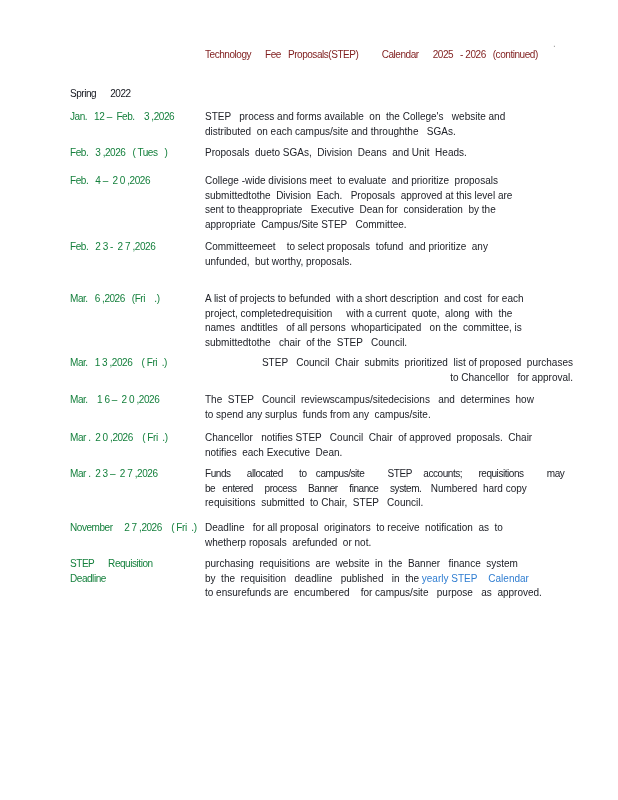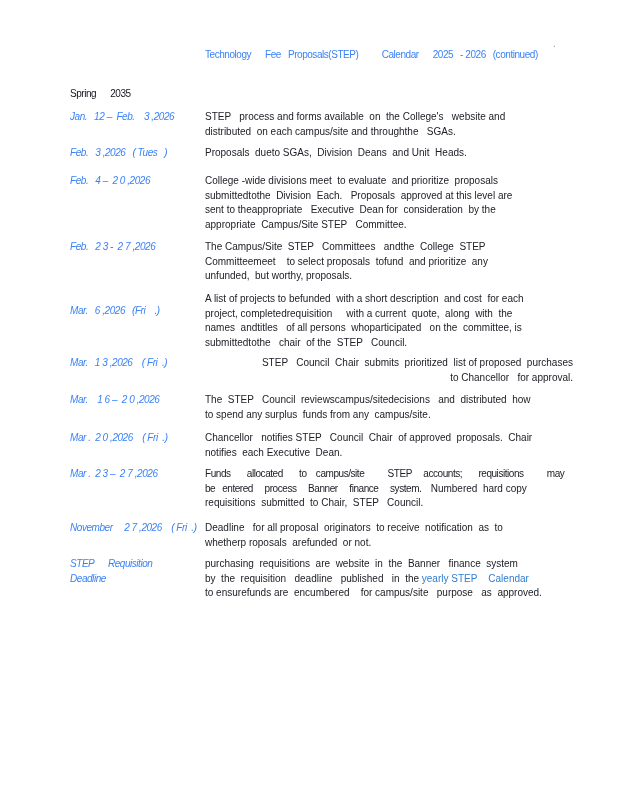--- a/index.html
+++ b/index.html
@@ -9,42 +9,42 @@
     width:618px; height:800px;
     background:#ffffff;
     font-family:"Liberation Sans", sans-serif;
     color:#202229;
     overflow:hidden;
     margin:0 auto;
   }
   .abs { position:absolute; }
   .line { display:block; white-space:pre; line-height:14.5px; font-size:10px; }
   .cond { letter-spacing:-0.45px; }              
-  .datecell { left:70px; color:#3b82f6;font-style:italic; }
+  .datecell { left:70px; color:#15803d; }
   .datecell .line { letter-spacing:-0.45px; }
   .bodycell { left:205px; width:368px; }
-  .header-line { top:48px; left:205px; width:340px; color:#3b82f6; }
+  .header-line { top:48px; left:205px; width:340px; color:#7f1d1d; }
   .stray { top:37px; left:553px; font-size:10px; color:#9a9a9a; }
   .season { top:87px; left:70px; color:#15171f; }
   .link { color:#2F7DD1; cursor:pointer; }
   .indent2 { padding-left:25px; }
 </style>
 </head>
 <body>
 
 <div class="page">
 
   <span class="abs stray line">.</span>
 
   <div class="abs header-line">
     <span class="line cond">Technology      Fee   Proposals(STEP)          Calendar      2025   - 2026   (continued)</span>
   </div>
 
   <div class="abs season">
-    <span class="line cond">Spring      2035</span>
+    <span class="line cond">Spring      2022</span>
   </div>
 
   <div class="abs datecell" style="top:110px">
     <span class="line">Jan.   12 –  Feb.    3 ,2026</span>
   </div>
   <div class="abs bodycell" style="top:110px">
     <span class="line">STEP   process and forms available  on  the College's   website and</span>
     <span class="line">distributed  on each campus/site and throughthe   SGAs.</span>
   </div>
 
@@ -62,26 +62,25 @@
     <span class="line">College -wide divisions meet  to evaluate  and prioritize  proposals</span>
     <span class="line">submittedtothe  Division  Each.   Proposals  approved at this level are</span>
     <span class="line">sent to theappropriate   Executive  Dean for  consideration  by the</span>
     <span class="line">appropriate  Campus/Site STEP   Committee.</span>
   </div>
 
   <div class="abs datecell" style="top:240px">
     <span class="line">Feb.   2 3 -  2 7 ,2026</span>
   </div>
   <div class="abs bodycell" style="top:240px">
-    <span class="line">The Campus/Site  STEP   Committees   andthe  College  STEP</span>
     <span class="line">Committeemeet    to select proposals  tofund  and prioritize  any</span>
     <span class="line">unfunded,  but worthy, proposals.</span>
   </div>
 
-  <div class="abs datecell" style="top:304px">
+  <div class="abs datecell" style="top:292px">
     <span class="line">Mar.   6 ,2026   (Fri    .)</span>
   </div>
   <div class="abs bodycell" style="top:292px">
     <span class="line">A list of projects to befunded  with a short description  and cost  for each</span>
     <span class="line">project, completedrequisition     with a current  quote,  along  with  the</span>
     <span class="line">names  andtitles   of all persons  whoparticipated   on the  committee, is</span>
     <span class="line">submittedtothe   chair  of the  STEP   Council.</span>
   </div>
 
   <div class="abs datecell" style="top:356px">
@@ -89,21 +88,21 @@
   </div>
   <div class="abs" style="top:356px; left:175px; width:398px;text-align:right;">
     <span class="line">STEP   Council  Chair  submits  prioritized  list of proposed  purchases</span>
     <span class="line indent2">to Chancellor   for approval.</span>
   </div>
 
   <div class="abs datecell" style="top:393px">
     <span class="line">Mar.    1 6 –  2 0 ,2026</span>
   </div>
   <div class="abs bodycell" style="top:393px">
-    <span class="line">The  STEP   Council  reviewscampus/sitedecisions   and  distributed  how</span>
+    <span class="line">The  STEP   Council  reviewscampus/sitedecisions   and  determines  how</span>
     <span class="line">to spend any surplus  funds from any  campus/site.</span>
   </div>
 
   <div class="abs datecell" style="top:431px">
     <span class="line">Mar .  2 0 ,2026    ( Fri  .)</span>
   </div>
   <div class="abs bodycell" style="top:431px">
     <span class="line">Chancellor   notifies STEP   Council  Chair  of approved  proposals.  Chair</span>
     <span class="line">notifies  each Executive  Dean.</span>
   </div>

